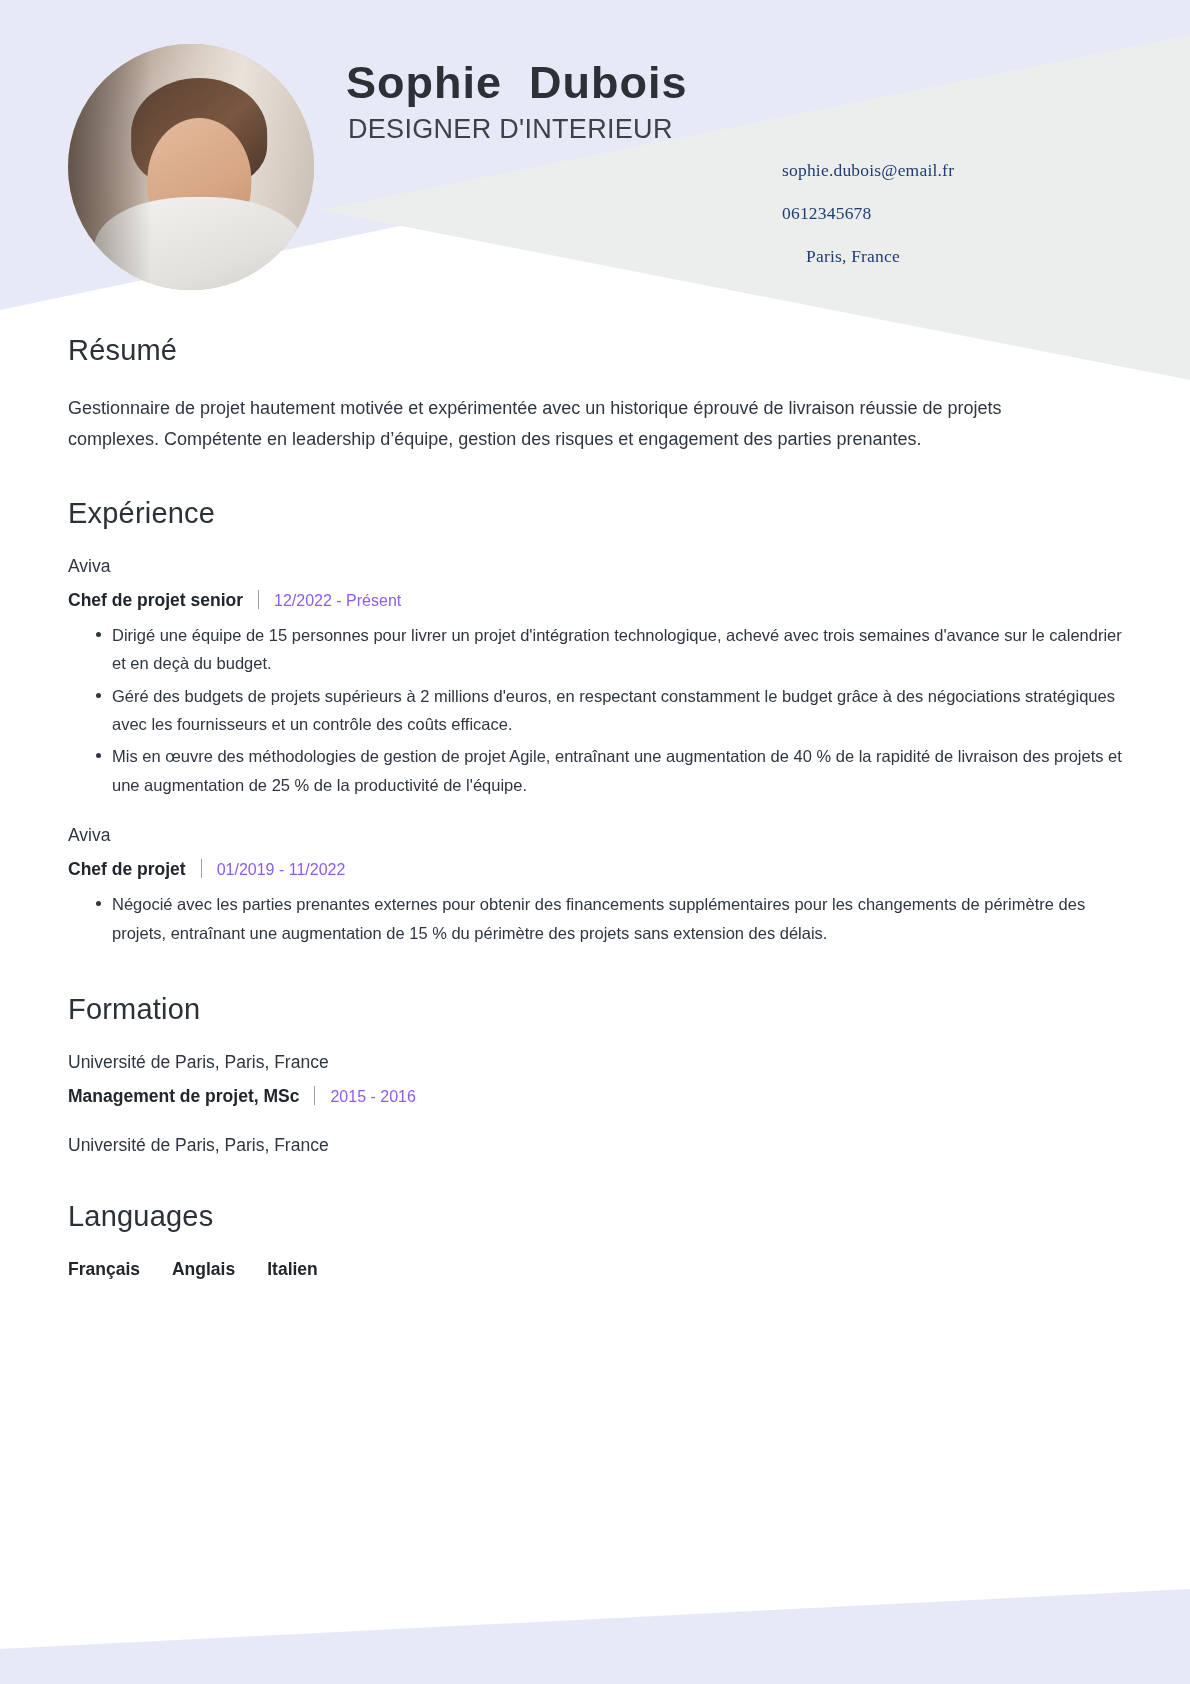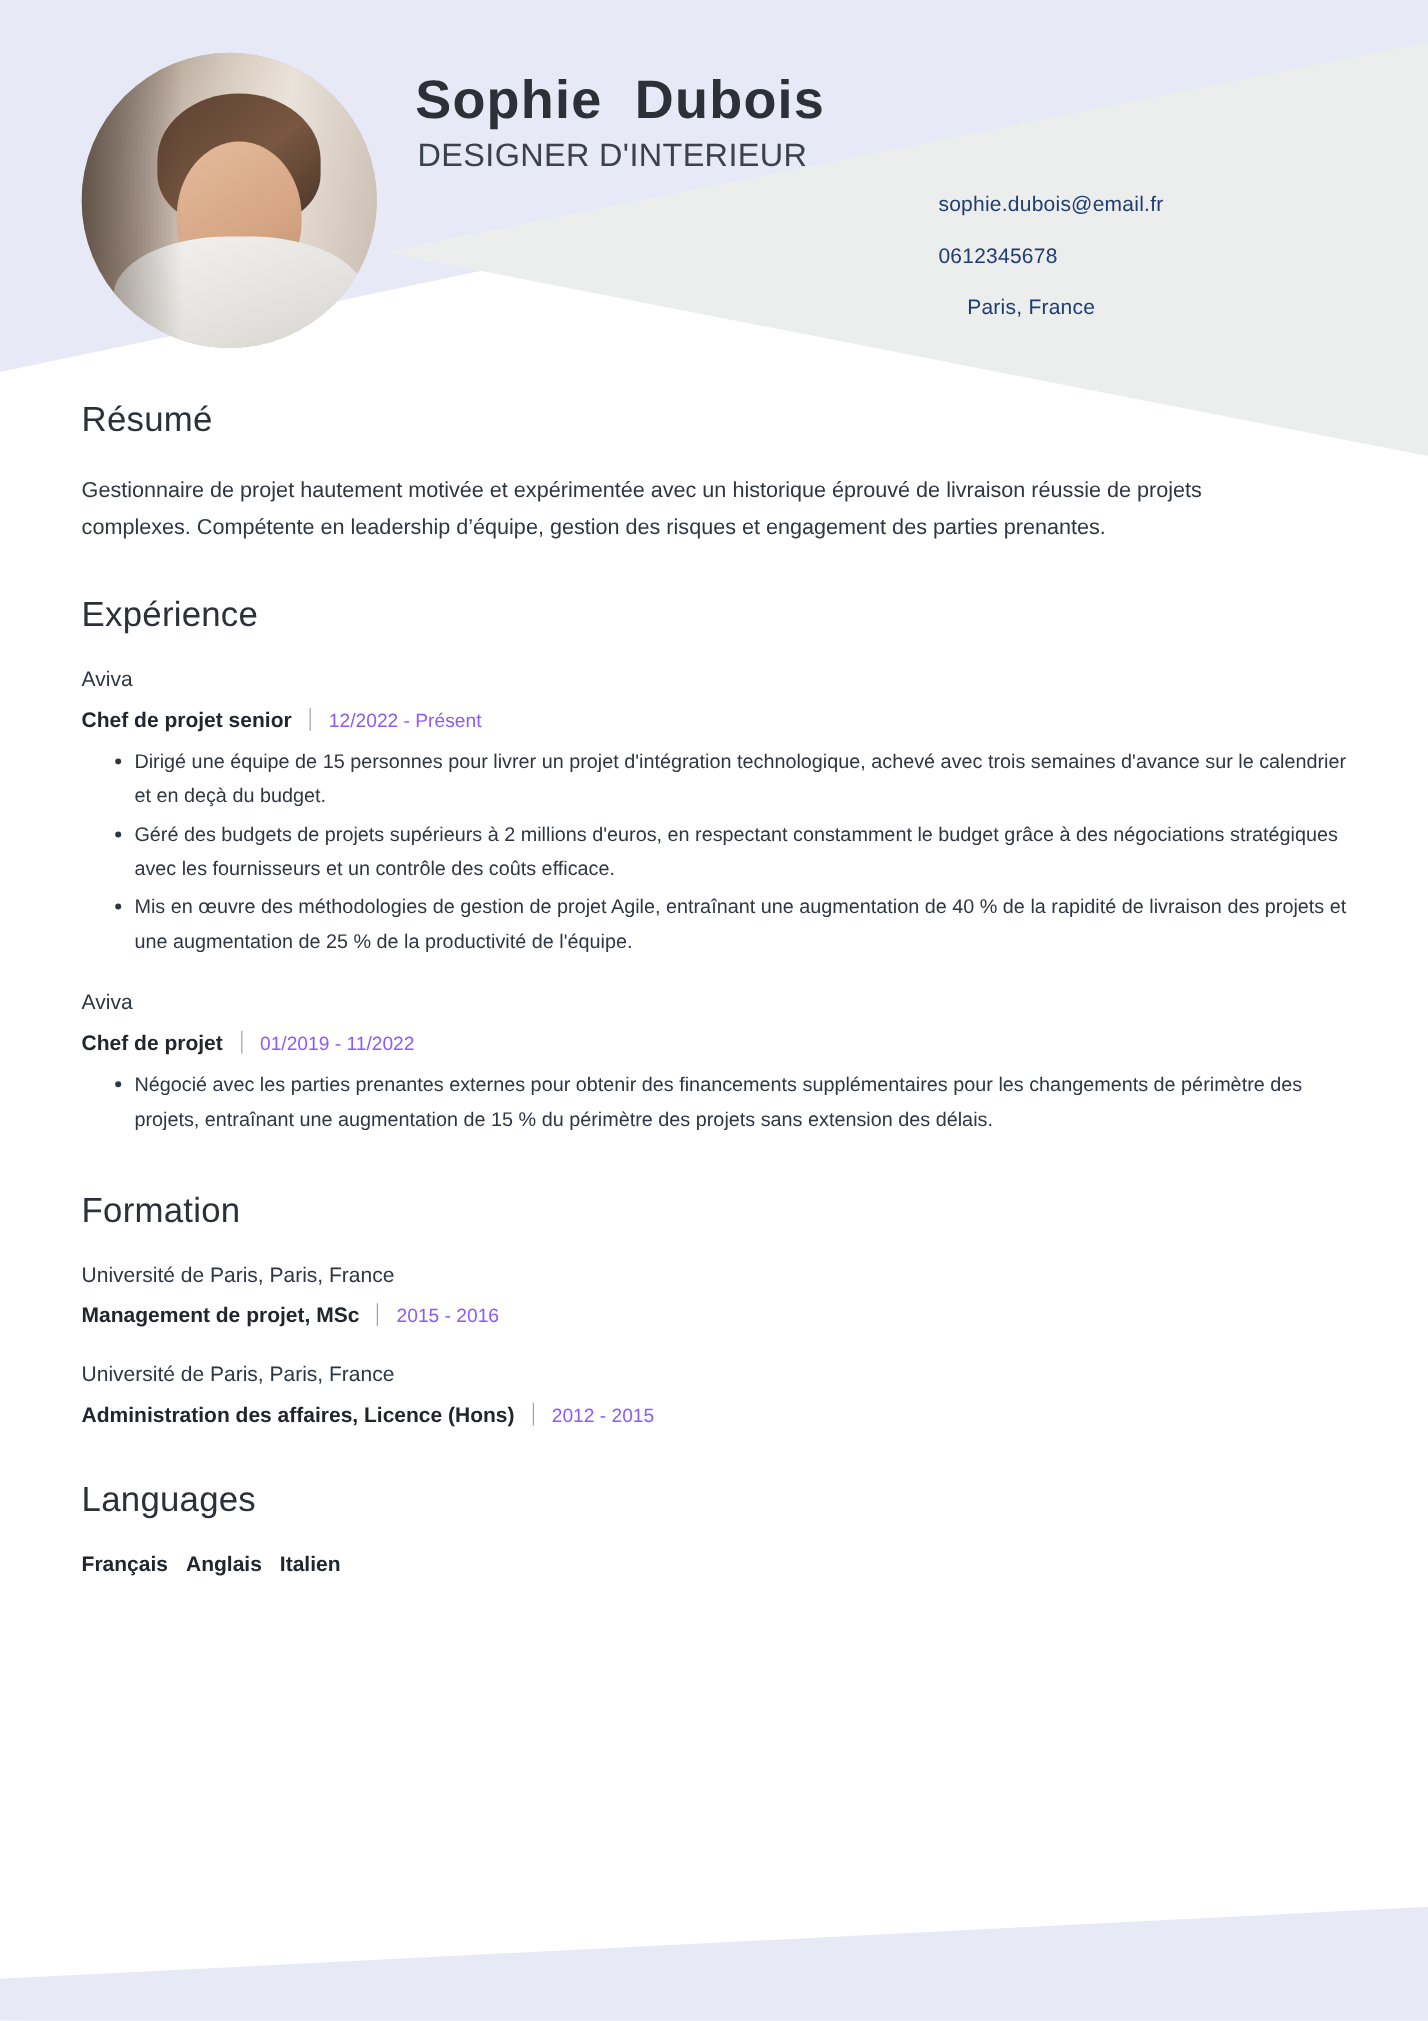--- a/index.html
+++ b/index.html
@@ -149,20 +149,21 @@
     letter-spacing: 0.3px;
     margin: 6px 0 0 2px;
   }
 
   .contact {
     position: absolute;
     right: 10px;
     top: 160px;
     text-align: left;
     width: 330px;
+    font-family: Liberation Serif, serif;
   }
   .contact-line {
     font-size: 17.5px;
     color: #1f3d70;
     margin-bottom: 22px;
     letter-spacing: 0.2px;
   }
   .contact-line:last-child { margin-bottom: 0; margin-left: 24px; }
 
   
@@ -244,21 +245,21 @@
   .edu { margin-bottom: 28px; }
   .edu:last-child { margin-bottom: 0; }
   .school {
     font-size: 17.5px;
     color: #2f3640;
     margin-bottom: 10px;
   }
 
   .languages-row {
     display: flex;
-    gap: 15px;
+    gap: 32px;
     margin-top: 6px;
   }
   .language {
     font-size: 17.5px;
     font-weight: bold;
     color: #20262c;
   }
 </style>
 </head>
 <body>
@@ -338,25 +339,20 @@
       <div class="school">Université de Paris, Paris, France</div>
       <div class="role-row">
         <span class="role">Management de projet, MSc</span>
         <span class="divider"></span>
         <span class="dates">2015 - 2016</span>
       </div>
     </div>
 
     <div class="edu">
       <div class="school">Université de Paris, Paris, France</div>
-      <div class="role-row">
-        <span class="role">Administration des affaires, Licence (Hons)</span>
-        <span class="divider"></span>
-        <span class="dates">2012 - 2015</span>
-      </div>
     </div>
   </div>
 
   <div class="section sec-gap-lang">
     <h2 class="section-title">Languages</h2>
     <div class="languages-row">
       <span class="language">Français</span>
       <span class="language">Anglais</span>
       <span class="language">Italien</span>
     </div>

